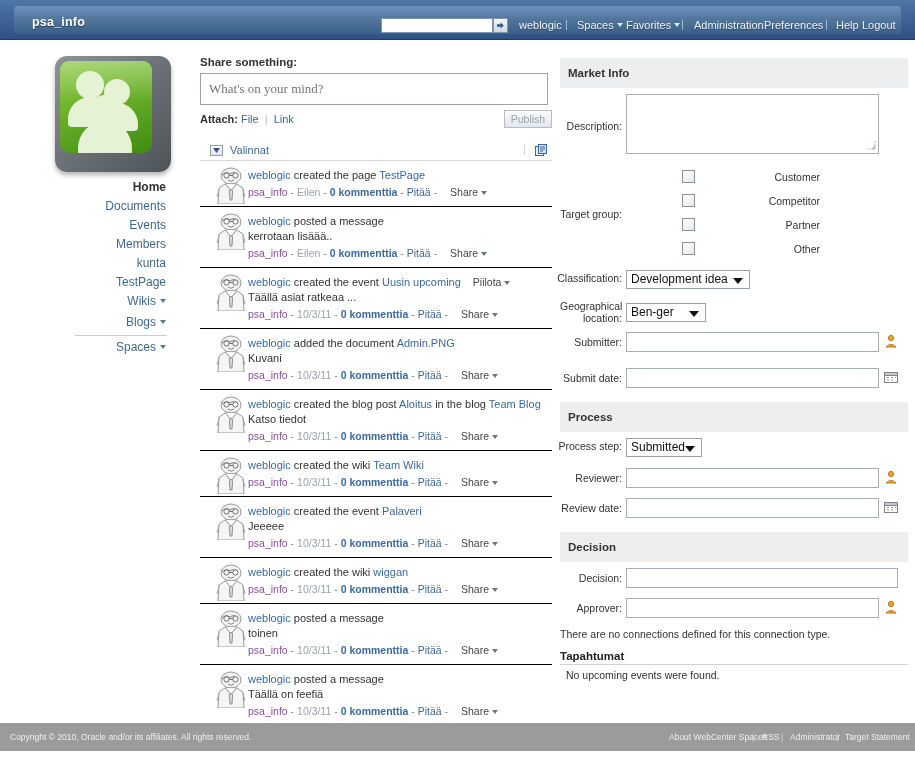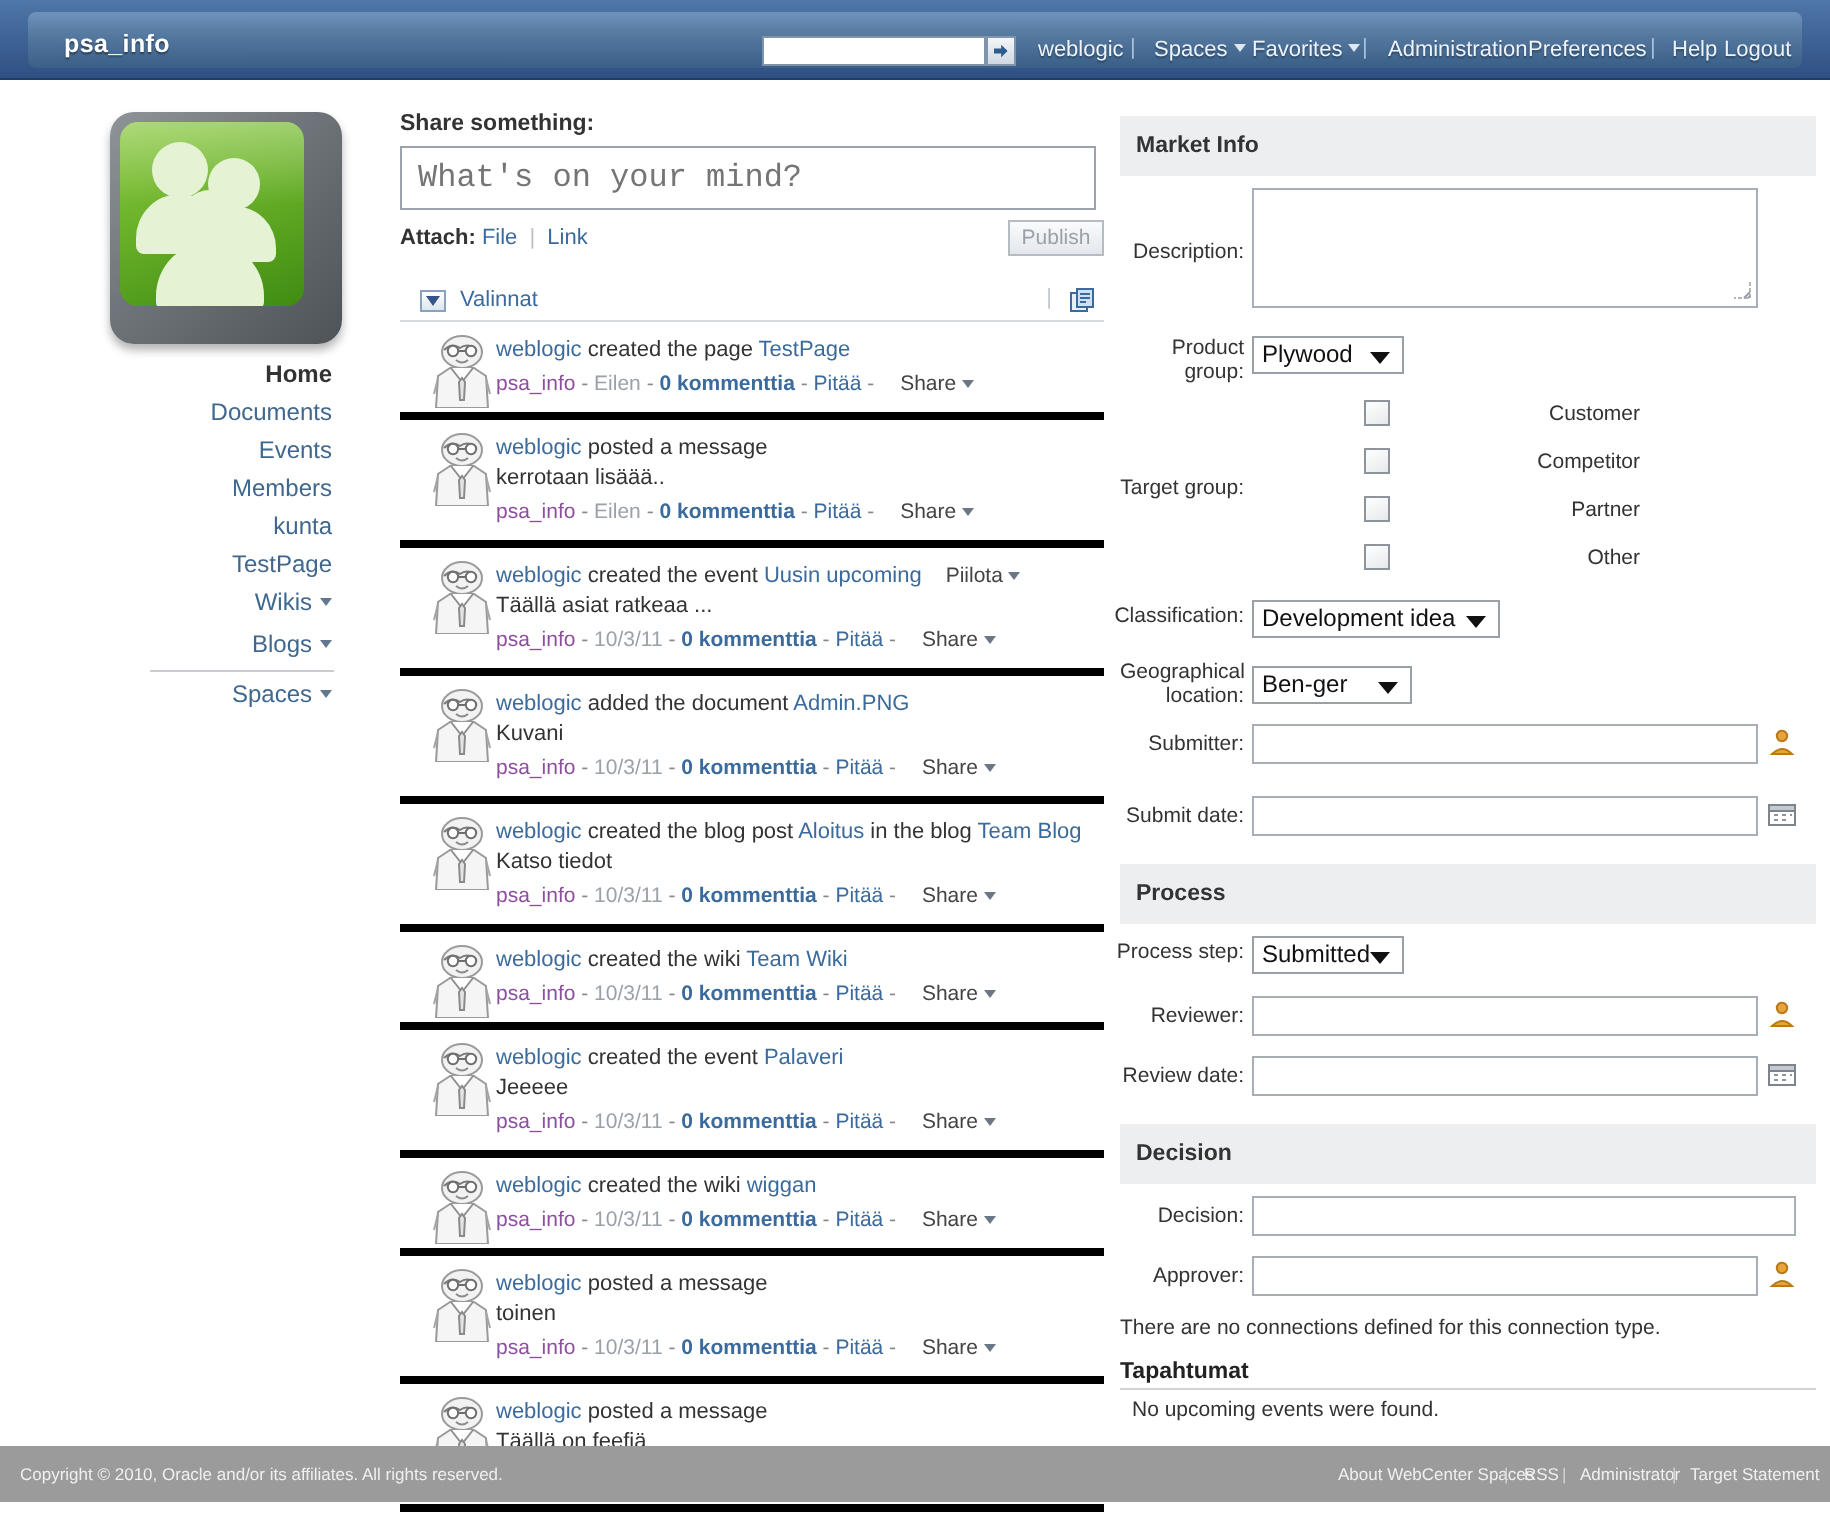--- a/index.html
+++ b/index.html
@@ -97,21 +97,21 @@
     border-left: 3.5px solid transparent; border-right: 3.5px solid transparent;
     border-top: 4.5px solid #60778e;
   }
 
   
   #center { position: absolute; left: 200px; top: 56px; width: 352px; }
   #share-label { font-size: 11.5px; font-weight: bold; color: #333; }
   #share-input {
     margin-top: 5px; width: 348px; height: 32px;
     border: 1px solid #9aa3ad; background: #fff;
-    font-family: Liberation Mono, monospace; font-size: 16px;
+    font-family: Liberation Serif, serif; font-size: 13px;
     color: #8e949b; padding: 0 8px; outline: none;
   }
   #attach-row { margin-top: 8px; position: relative; height: 20px; }
   #attach-label { font-size: 11px; font-weight: bold; color: #333; }
   .attach-link { color: #3b6a9c; text-decoration: none; cursor: pointer; font-size: 11px; }
   .attach-pipe { color: #b9c0c8; margin: 0 3px; }
   #publish-btn {
     position: absolute; right: 0; top: -3px; width: 48px; height: 18px;
     background: linear-gradient(180deg,#fafbfc,#e3e7ec);
     border: 1px solid #b6bcc4; color: #9aa1a9;
@@ -133,21 +133,21 @@
   #options-label {
     position: absolute; left: 30px; top: 1px;
     font-size: 11px; color: #3b6a9c; cursor: pointer;
   }
   #options-pipe { position: absolute; right: 26px; top: 0px; color: #c2c8cf; }
   #refresh-icon { position: absolute; right: 4px; top: 1px; cursor: pointer; }
 
   
   .act-item {
     position: relative; padding: 7px 0 7px 48px; min-height: 42px;
-    border-bottom: 4px solid #000000;
+    border-bottom: 1px solid #000000;
   }
   .act-avatar {
     position: absolute; left: 14px; top: 6px; width: 34px; height: 37px;
   }
   .act-title { font-size: 11px; color: #3b6a9c; line-height: 14px; }
   .act-title .plain { color: #333; }
   .act-title a { color: #3b6a9c; text-decoration: none; cursor: pointer; }
   .act-body { font-size: 11px; color: #333; line-height: 14px; margin-top: 1px; }
   .act-meta { font-size: 10.5px; margin-top: 3px; line-height: 14px; }
   .act-meta .space { color: #8c4f9e; cursor: pointer; }
@@ -502,27 +502,20 @@
 
   <div class="frow" style="height:68px;">
     <div class="flabel" style="top:26px;">Description:</div>
     <textarea id="desc-box" style=""></textarea>
     <svg class="resize-grip" viewBox="0 0 10 10">
       <path d="M9 1 L9 9 L1 9" stroke="#b3b8bd" fill="none" stroke-width="1" stroke-dasharray="2 1"></path>
       <path d="M6 9 L9 6 M8 9 L9 8" stroke="#9aa0a6" stroke-width="1"></path>
     </svg>
   </div>
 
-  <div class="frow" style="height:24px;">
-    <div class="flabel" style="top:0px;">Product group:</div>
-    <div class="fselect" style="top:0px; width:76px;">
-      <span>Plywood</span>
-      <i class="sel-caret"></i>
-    </div>
-  </div>
 
   <div class="frow" style="height:96px;">
     <div class="flabel" style="top:40px;">Target group:</div>
     <div id="target-groups" style="position:absolute; left:66px; top:0;">
         <div class="tg-row">
           <span class="tg-name">Customer</span>
           <span class="cbox" style="position:absolute; left:56px; top:2px;"></span>
         </div>
         <div class="tg-row">
           <span class="tg-name">Competitor</span>

